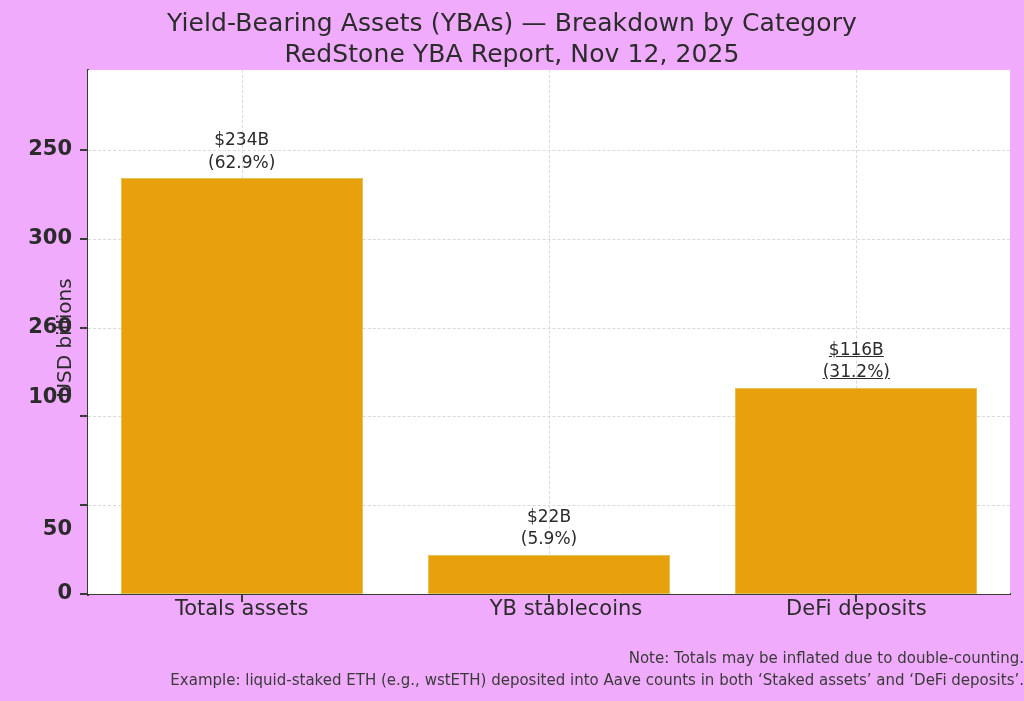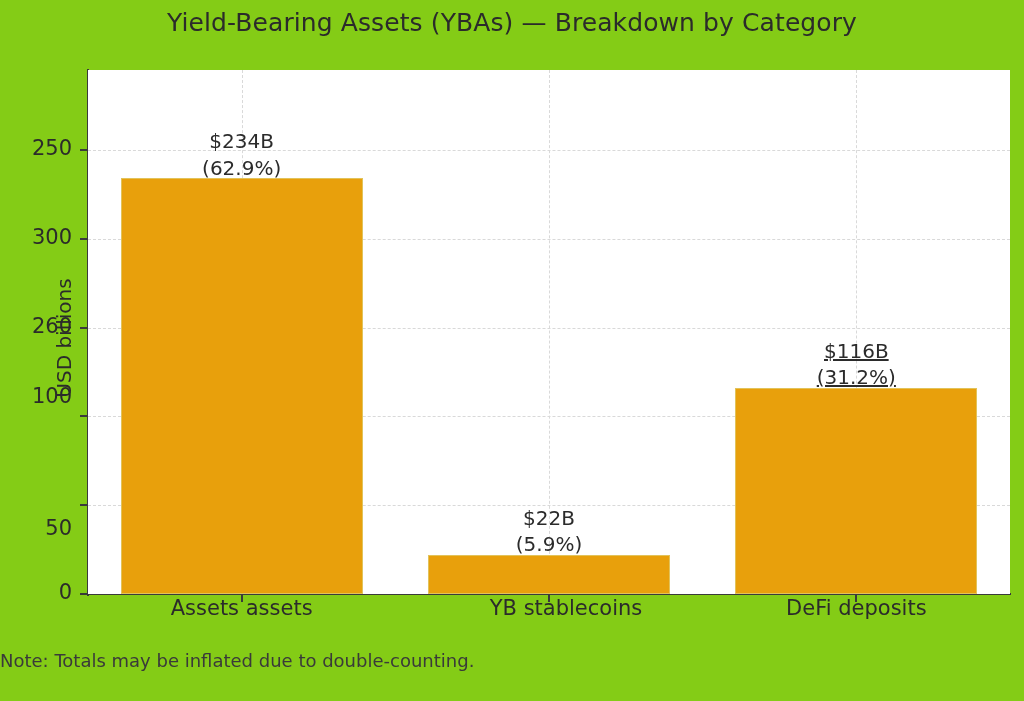--- a/index.html
+++ b/index.html
@@ -14,21 +14,21 @@
     font-family: "DejaVu Sans", "Liberation Sans", sans-serif;
     color: #262626;
     position: relative;
   }
 
   #figure {
     position: absolute;
     left: 0; top: 0;
     width: 1024px;
     height: 701px;
-    background: #84cc16;
+    background: #f0abfc;
   }
 
   
   .title-block {
     position: absolute;
     left: 0;
     top: 8px;
     width: 1024px;
     text-align: center;
     line-height: 1.22;
@@ -89,20 +89,21 @@
     height: 2px;
     background: #3a3a3a;
   }
   .ytick-label {
     position: absolute;
     right: 1024px;
     width: 60px;
     text-align: right;
     font-size: 21px;
     color: #2b2b2b;
+    font-weight: bold;
   }
 
   .xtick-mark {
     position: absolute;
     top: 595px;
     width: 2px;
     height: 7px;
     background: #3a3a3a;
   }
   .xtick-label {
@@ -131,46 +132,47 @@
     bottom: 0;
     background: #E8A00C;
     border: 1px solid #e2c35a;
     box-sizing: border-box;
   }
 
   .bar-label {
     position: absolute;
     width: 260px;
     text-align: center;
-    font-size: 20px;
+    font-size: 17px;
     color: #2b2b2b;
     line-height: 1.32;
     white-space: pre-line;
   }
 
   
   .footnote {
     position: absolute;
     left: 0;
     top: 648px;
     width: 1024px;
-    text-align: left;
-    font-size: 18px;
+    text-align: right;
+    font-size: 15px;
     color: #3a3a3a;
     line-height: 1.45;
   }
   .footnote-line { white-space: nowrap; }
 </style>
 </head>
 <body>
 
 <div id="figure">
 
   <div class="title-block">
     <div class="title-line">Yield-Bearing Assets (YBAs) — Breakdown by Category</div>
+    <div class="title-line">RedStone YBA Report, Nov 12, 2025</div>
   </div>
 
   <div class="spine-left"></div>
   <div class="spine-bottom"></div>
 
   <div class="plot-area">
     <div class="plot-bg"></div>
     <div class="ylabel">USD billions</div>
     <div id="gridlines">
         <div class="gridline-h" style="top: 435.186px;"></div>
@@ -207,24 +209,25 @@
       <div class="ytick-mark" style="top: 326.559px;"></div>
       <div class="ytick-label" style="left: 8px; right: auto; width: 64px; top: 313.559px;">260</div>
       <div class="ytick-mark" style="top: 237.746px;"></div>
       <div class="ytick-label" style="left: 8px; right: auto; width: 64px; top: 224.746px;">300</div>
       <div class="ytick-mark" style="top: 148.932px;"></div>
       <div class="ytick-label" style="left: 8px; right: auto; width: 64px; top: 135.932px;">250</div>
     </div>
 
   <div id="xticks">
       <div class="xtick-mark" style="left: 240.667px;"></div>
-      <div class="xtick-label" style="left: 91.6667px;">Assets assets</div>
+      <div class="xtick-label" style="left: 91.6667px;">Totals assets</div>
       <div class="xtick-mark" style="left: 548px;"></div>
       <div class="xtick-label" style="left: 416px;">YB stablecoins</div>
       <div class="xtick-mark" style="left: 855.333px;"></div>
       <div class="xtick-label" style="left: 706.333px;">DeFi deposits</div>
     </div>
 
   <div class="footnote">
     <div class="footnote-line">Note: Totals may be inflated due to double-counting.</div>
+    <div class="footnote-line">Example: liquid-staked ETH (e.g., wstETH) deposited into Aave counts in both ‘Staked assets’ and ‘DeFi deposits’.</div>
   </div>
 
 </div>
 
 </body></html>

